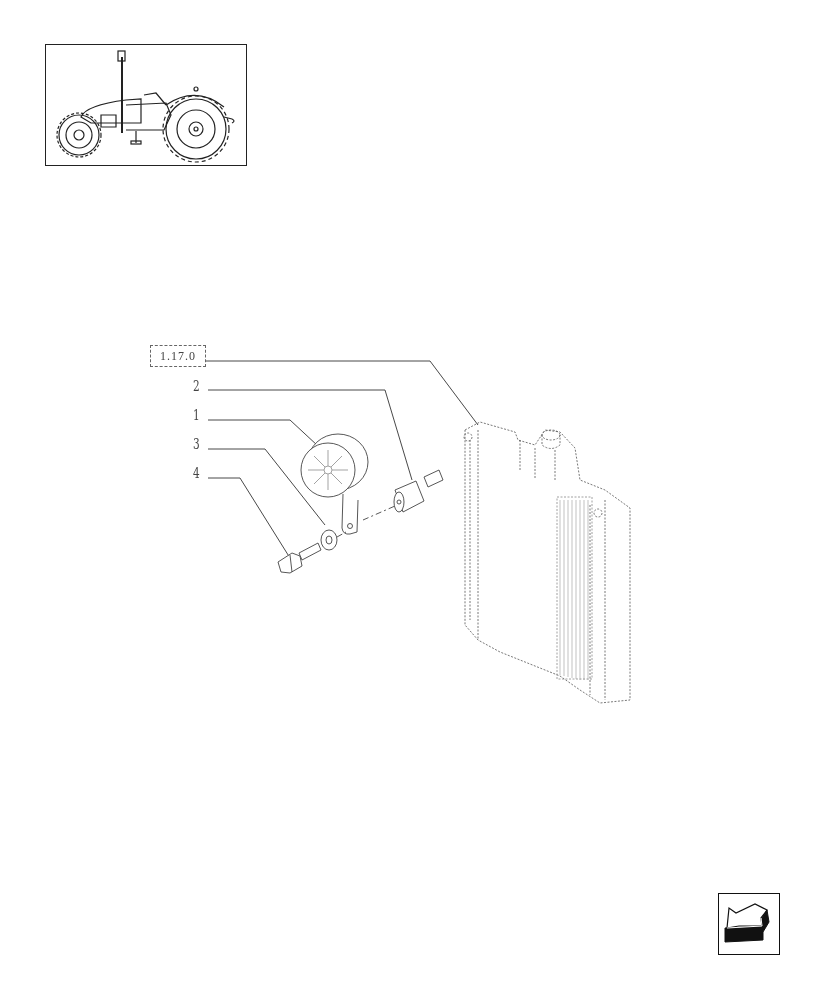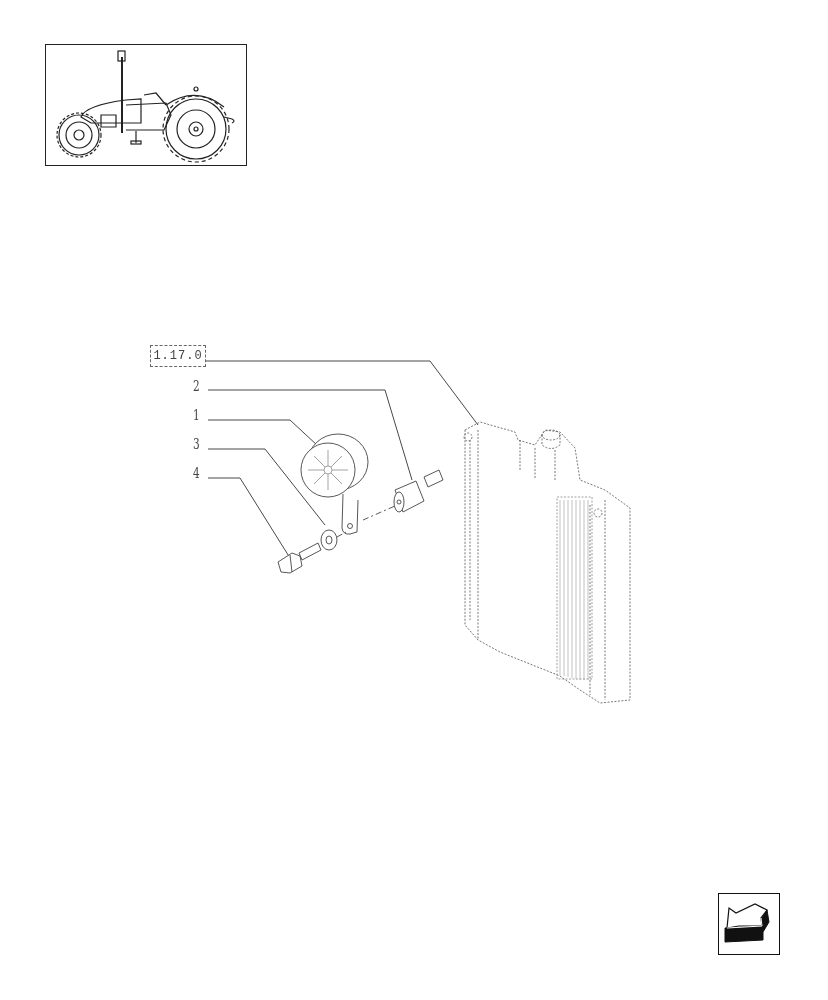--- a/index.html
+++ b/index.html
@@ -1,20 +1,20 @@
 <!DOCTYPE html>
 <html><head>
   <meta charset="utf-8">
   <style>
     html, body { margin: 0; padding: 0; background: #ffffff; }
     body { width: 828px; height: 1000px; position: relative; overflow: hidden; font-family: "DejaVu Serif", serif; }
     .thumb { position: absolute; left: 45px; top: 44px; width: 202px; height: 122px; border: 1px solid #222; box-sizing: border-box; background: #fff; }
     .thumb svg { position: absolute; left: 0; top: 0; }
     .diagram { position: absolute; left: 0; top: 0; width: 828px; height: 1000px; }
-    .ref-box { position: absolute; left: 150px; top: 345px; width: 56px; height: 22px; border: 1px dashed #666; box-sizing: border-box; font-family: Liberation Mono, monospace; font-size: 12px; color: #444; text-align: center; line-height: 20px; letter-spacing: 1px; background: #fff; }
+    .ref-box { position: absolute; left: 150px; top: 345px; width: 56px; height: 22px; border: 1px dashed #666; box-sizing: border-box; font-family: Liberation Serif, serif; font-size: 12px; color: #444; text-align: center; line-height: 20px; letter-spacing: 1px; background: #fff; }
     .callout { position: absolute; font-family: "DejaVu Serif", serif; font-size: 14px; color: #444; transform: scaleX(0.75); transform-origin: left top; }
     .nav-btn { position: absolute; left: 718px; top: 893px; width: 62px; height: 62px; border: 1px solid #111; box-sizing: border-box; background: #fff; cursor: pointer; }
     .nav-btn svg { position: absolute; left: 0; top: 0; }
   </style>
 </head>
 <body>
 
 <div class="thumb">
   <svg width="200" height="120" viewBox="0 0 200 120">
     <g fill="none" stroke="#222" stroke-width="1.2">

